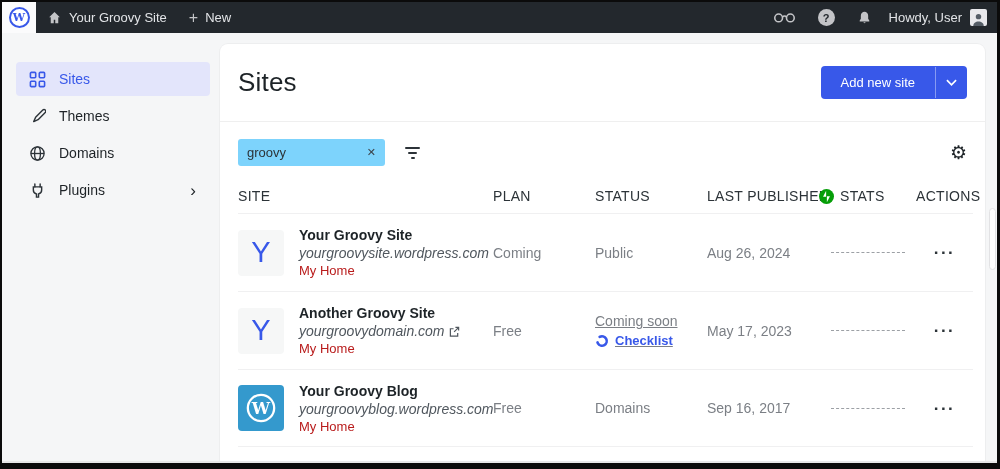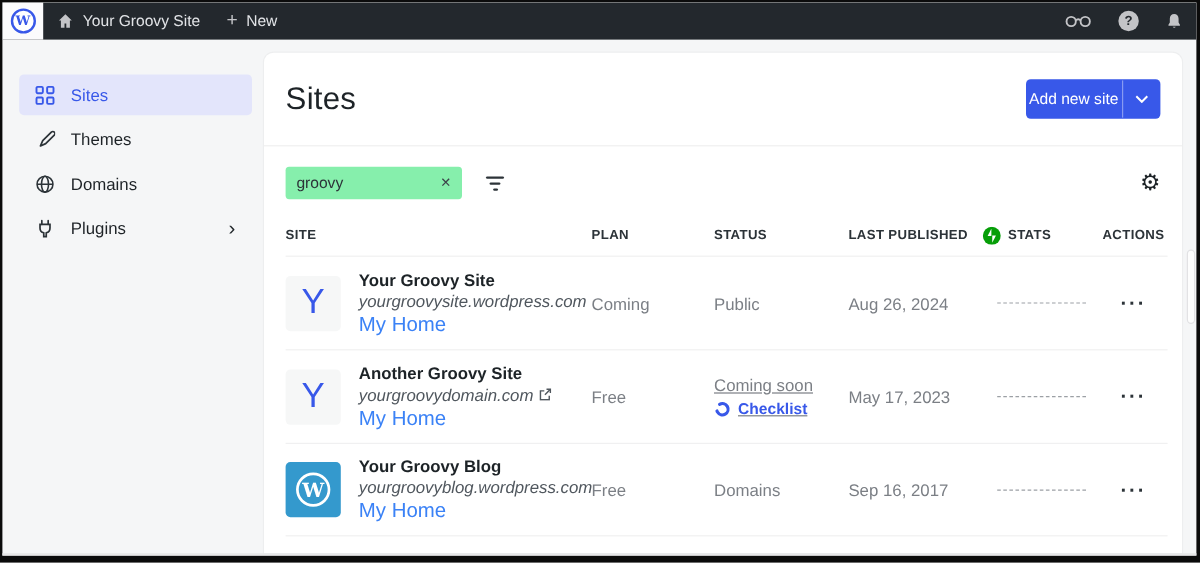--- a/index.html
+++ b/index.html
@@ -26,50 +26,50 @@
   .side-item.selected { background:#e3e5fb; color:#3858e9; }
   .side-icon { width:18px; height:18px; display:flex; align-items:center; justify-content:center; flex-shrink:0; }
   .side-spacer { flex:1; }
   .side-chevron { color:#1d2327; font-size:17px; line-height:1; padding-right:2px; }
 
   .card { flex:1; background:#fff; border-radius:8px 8px 0 0; display:flex; flex-direction:column; min-width:0; box-shadow:0 0 0 1px rgba(0,0,0,0.03); }
 
   .card-header { height:78px; display:flex; align-items:center; padding:0 18px; border-bottom:1px solid #efefef; flex-shrink:0; }
   .page-title { font-size:26px; font-weight:500; color:#1d2327; letter-spacing:.2px; }
   .add-btn { margin-left:auto; display:flex; height:33px; border-radius:4px; overflow:hidden; background:#3858e9; color:#fff; cursor:pointer; }
-  .add-btn-main { padding:0 3px; font-size:13px; display:flex; align-items:center; }
+  .add-btn-main { padding:0 20px; font-size:13px; display:flex; align-items:center; }
   .add-btn-divider { width:1px; background:rgba(255,255,255,0.4); margin:1px 0; }
   .add-btn-caret { width:31px; display:flex; align-items:center; justify-content:center; }
 
   .filter-row { padding:17px 18px 13px 18px; display:flex; align-items:center; flex-shrink:0; }
-  .search-box { width:147px; height:27px; background:#86efac; border-radius:3px; display:flex; align-items:center; padding:0 9px; }
+  .search-box { width:147px; height:27px; background:#7dd3fc; border-radius:3px; display:flex; align-items:center; padding:0 9px; }
   .search-input { border:none; background:transparent; outline:none; font-size:13px; color:#2c3338; width:100%; font-family:"Liberation Sans", sans-serif; }
   .clear-x { font-size:11px; color:#3c434a; cursor:pointer; padding-left:6px; }
   .filter-icon { margin-left:16px; display:flex; flex-direction:column; align-items:center; gap:3px; cursor:pointer; padding:4px; }
   .filter-icon i { display:block; height:2px; background:#2c3338; border-radius:1px; }
   .filter-icon .l1 { width:15px; } .filter-icon .l2 { width:9px; } .filter-icon .l3 { width:4px; }
   .gear { margin-left:auto; font-size:19px; color:#1d2327; cursor:pointer; line-height:1; }
 
   .table { flex:1; padding:0 12px 0 18px; display:flex; flex-direction:column; min-height:0; }
   .thead, .row { display:grid; grid-template-columns:255px 102px 112px 112px 97px 1fr; align-items:center; }
-  .thead { height:34px; font-size:11px; font-weight:700; color:#2c3338; letter-spacing:.3px; }
+  .thead { height:34px; font-size:14px; font-weight:400; color:#2c3338; letter-spacing:.3px; }
   .th { white-space:nowrap; }
   .th-stats { display:flex; align-items:center; gap:6px; justify-content:flex-start; }
   .th-actions { text-align:center; }
   .row { height:78px; border-top:1px solid #f0f0f1; font-size:14px; color:#7b7f85; }
   .row:last-child { border-bottom:1px solid #f0f0f1; }
 
   .site-cell { display:flex; align-items:center; gap:15px; min-width:0; }
   .blavatar { width:46px; height:46px; border-radius:4px; background:#f6f7f7; display:flex; align-items:center; justify-content:center; flex-shrink:0; cursor:pointer; }
   .blavatar .letter { font-size:29px; color:#3858e9; line-height:1; }
   .blavatar.wp { background:#3499cd; }
   .site-text { display:flex; flex-direction:column; gap:2px; min-width:0; }
   .site-title { font-size:14px; font-weight:700; color:#1d2327; white-space:nowrap; }
   .site-url { font-size:14px; color:#50575e; display:flex; align-items:center; gap:4px; white-space:nowrap; cursor:pointer;font-style:italic; }
-  .site-home { font-size:17px; color:#3b82f6; cursor:pointer; }
+  .site-home { font-size:13px; color:#b91c1c; cursor:pointer; }
 
   .status-cell { display:flex; flex-direction:column; gap:4px;text-decoration:underline; }
   .status-link { display:flex; align-items:center; gap:6px; color:#3858e9; font-size:13px; font-weight:700; cursor:pointer; }
   .sparkline-wrap { display:flex; justify-content:center; }
   .sparkline { width:74px; border-top:1px dashed #9ca0a5; height:0; }
   .ellipsis { text-align:center; color:#2c3338; font-size:17px; font-weight:700; letter-spacing:1.5px; cursor:pointer; line-height:1; }
 
   .vscroll-thumb { position:absolute; right:1px; top:175px; width:7px; height:62px; background:#fdfdfd; border:1px solid #e2e2e4; border-radius:4px; }
 </style>
 </head>
@@ -108,20 +108,29 @@
         <div class="bar-iconbtn">
           <div class="help-circle">
             <span>?</span>
           </div>
         </div>
         <div class="bar-iconbtn">
           <svg width="15" height="16" viewBox="0 0 16 16">
             <path d="M8 1.3c-2.3 0-3.9 1.8-3.9 4.2v3.3L2.9 10.7v1h10.2v-1l-1.2-1.9V5.5c0-2.4-1.6-4.2-3.9-4.2z" fill="#c3c4c7"></path>
             <path d="M6.7 12.6a1.4 1.4 0 0 0 2.6 0z" fill="#c3c4c7"></path>
           </svg>
+        </div>
+        <div class="howdy">
+          <span>Howdy, User</span>
+          <div class="avatar">
+            <svg width="15" height="14" viewBox="0 0 16 15">
+                <circle cx="8" cy="5" r="2.9" fill="#555d66"></circle>
+                <path d="M2.4 15c0-3.2 2.5-4.9 5.6-4.9s5.6 1.7 5.6 4.9z" fill="#555d66"></path>
+              </svg>
+          </div>
         </div>
       </div>
     </div>
 
     <div class="bodywrap">
 
       <div class="sidebar">
         <div class="side-item selected">
           <span class="side-icon">
             <svg width="17" height="17" viewBox="0 0 18 18">

